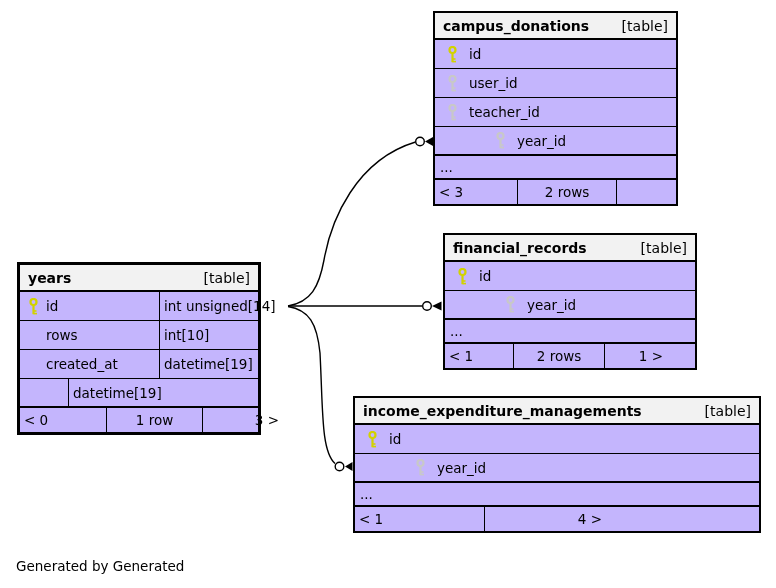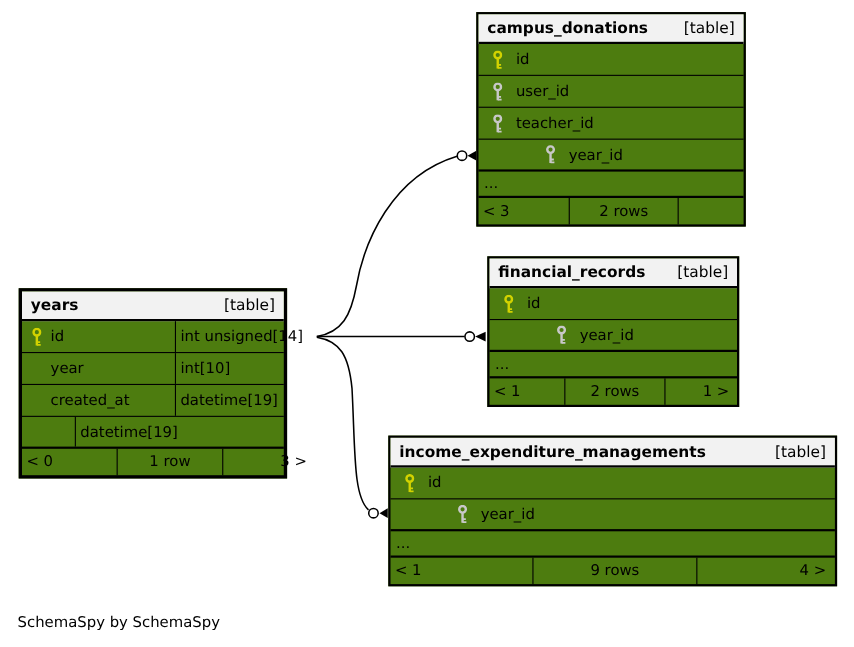--- a/index.html
+++ b/index.html
@@ -3,21 +3,21 @@
 <meta charset="utf-8">
 <style>
   html,body{margin:0;padding:0;}
   body{
     width:776px;height:588px;background:#ffffff;position:relative;overflow:hidden;
     font-family:"DejaVu Sans",sans-serif;color:#000;
   }
   .canvas{position:absolute;left:0;top:0;width:776px;height:588px;}
   .rel-overlay{position:absolute;left:0;top:0;width:776px;height:588px;z-index:4;pointer-events:none;}
   .tbl{
-    position:absolute;background:#4d7c0f;border:2px solid #000;box-sizing:border-box;
+    position:absolute;background:#c4b5fd;border:2px solid #000;box-sizing:border-box;
     z-index:2;font-size:13.5px;
   }
   .tbl.focus{border-width:3px;}
   .hdr{
     height:27px;background:#f2f2f2;border-bottom:2px solid #000;
     display:flex;align-items:center;justify-content:space-between;
     padding:0 8px;box-sizing:border-box;
   }
   .tname{font-weight:bold;font-size:14px;white-space:nowrap;}
   .ttype{font-size:14px;white-space:nowrap;}
@@ -79,21 +79,21 @@
               <line x1="4.5" y1="15.6" x2="8" y2="15.6" stroke="#d2d200" stroke-width="1.6"></line>
             </svg>
         </span>
         <span class="cname">id</span>
       </div>
       <div class="ycol-type">int unsigned[14]</div>
     </div>
     <div class="crow">
       <div class="ycol-name">
         <span class="kcell"></span>
-        <span class="cname">year</span>
+        <span class="cname">rows</span>
       </div>
       <div class="ycol-type">int[10]</div>
     </div>
     <div class="crow">
       <div class="ycol-name">
         <span class="kcell"></span>
         <span class="cname">created_at</span>
       </div>
       <div class="ycol-type">datetime[19]</div>
     </div>
@@ -157,21 +157,21 @@
       <span class="cname">year_id</span>
     </div>
     <div class="ellipsis-row">...</div>
     <div class="foot">
       <span class="fcell left sep" style="width:83px;">&lt; 3</span>
       <span class="fcell center sep" style="width:99px;">2 rows</span>
       <span class="fcell right" style="width:58px;"></span>
     </div>
   </div>
 
-  <div class="tbl" style="left:443px;top:233px;width:229px;">
+  <div class="tbl" style="left:443px;top:233px;width:254px;">
     <div class="hdr">
       <span class="tname">financial_records</span>
       <span class="ttype">[table]</span>
     </div>
     <div class="crow">
       <span class="kcell">
         <svg class="key-icon" width="9" height="17" viewBox="0 0 9 17">
             <circle cx="4.5" cy="4" r="3" fill="none" stroke="#d2d200" stroke-width="2.2"></circle>
             <line x1="4.5" y1="7" x2="4.5" y2="16.2" stroke="#d2d200" stroke-width="2.2"></line>
             <line x1="4.5" y1="13" x2="7.5" y2="13" stroke="#d2d200" stroke-width="1.6"></line>
@@ -222,19 +222,18 @@
             <line x1="4.5" y1="7" x2="4.5" y2="16.2" stroke="#c8c8c8" stroke-width="2.2"></line>
             <line x1="4.5" y1="13" x2="7.5" y2="13" stroke="#c8c8c8" stroke-width="1.6"></line>
             <line x1="4.5" y1="15.6" x2="8" y2="15.6" stroke="#c8c8c8" stroke-width="1.6"></line>
           </svg>
       </span>
       <span class="cname">year_id</span>
     </div>
     <div class="ellipsis-row">...</div>
     <div class="foot">
       <span class="fcell left sep" style="width:130px;">&lt; 1</span>
-      <span class="fcell center sep" style="width:149px;">9 rows</span>
       <span class="fcell right" style="width:123px;">4 &gt;</span>
     </div>
   </div>
 
-  <div class="note">SchemaSpy by SchemaSpy</div>
+  <div class="note">Generated by Generated</div>
 </div>
 
 </body></html>

